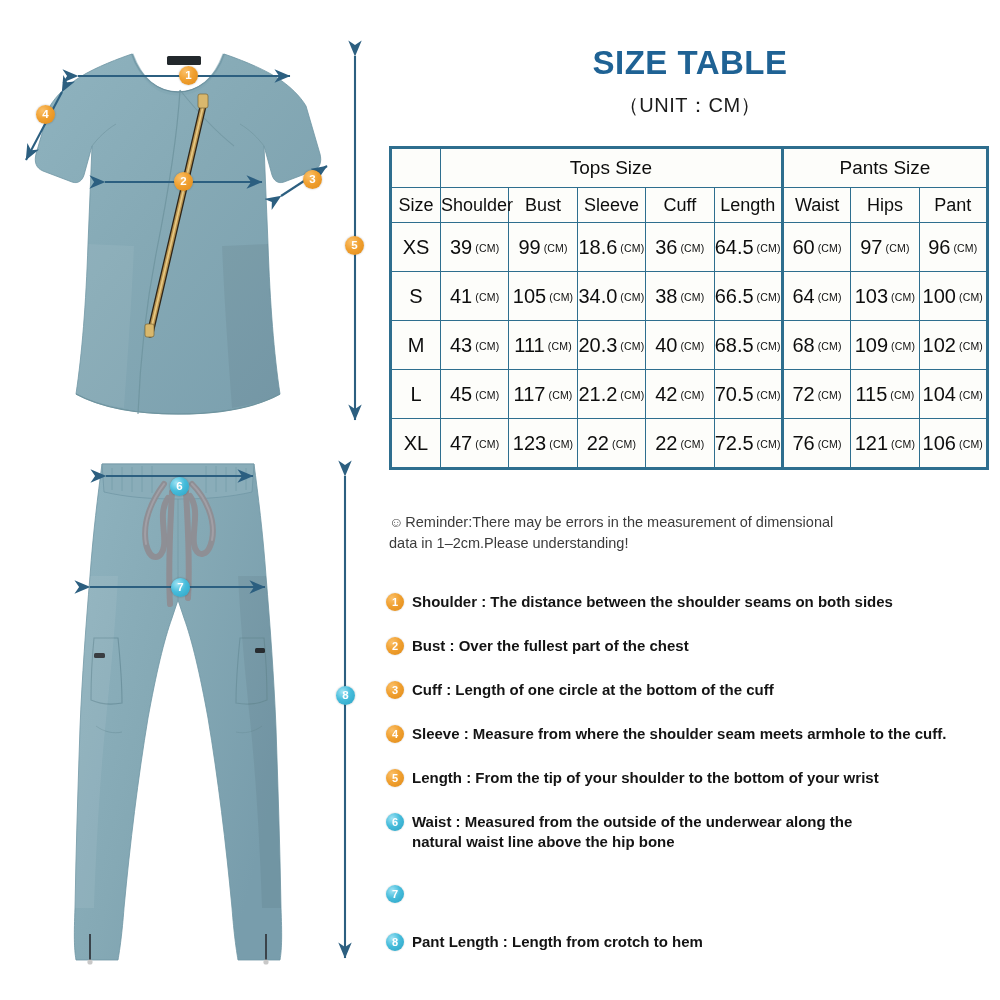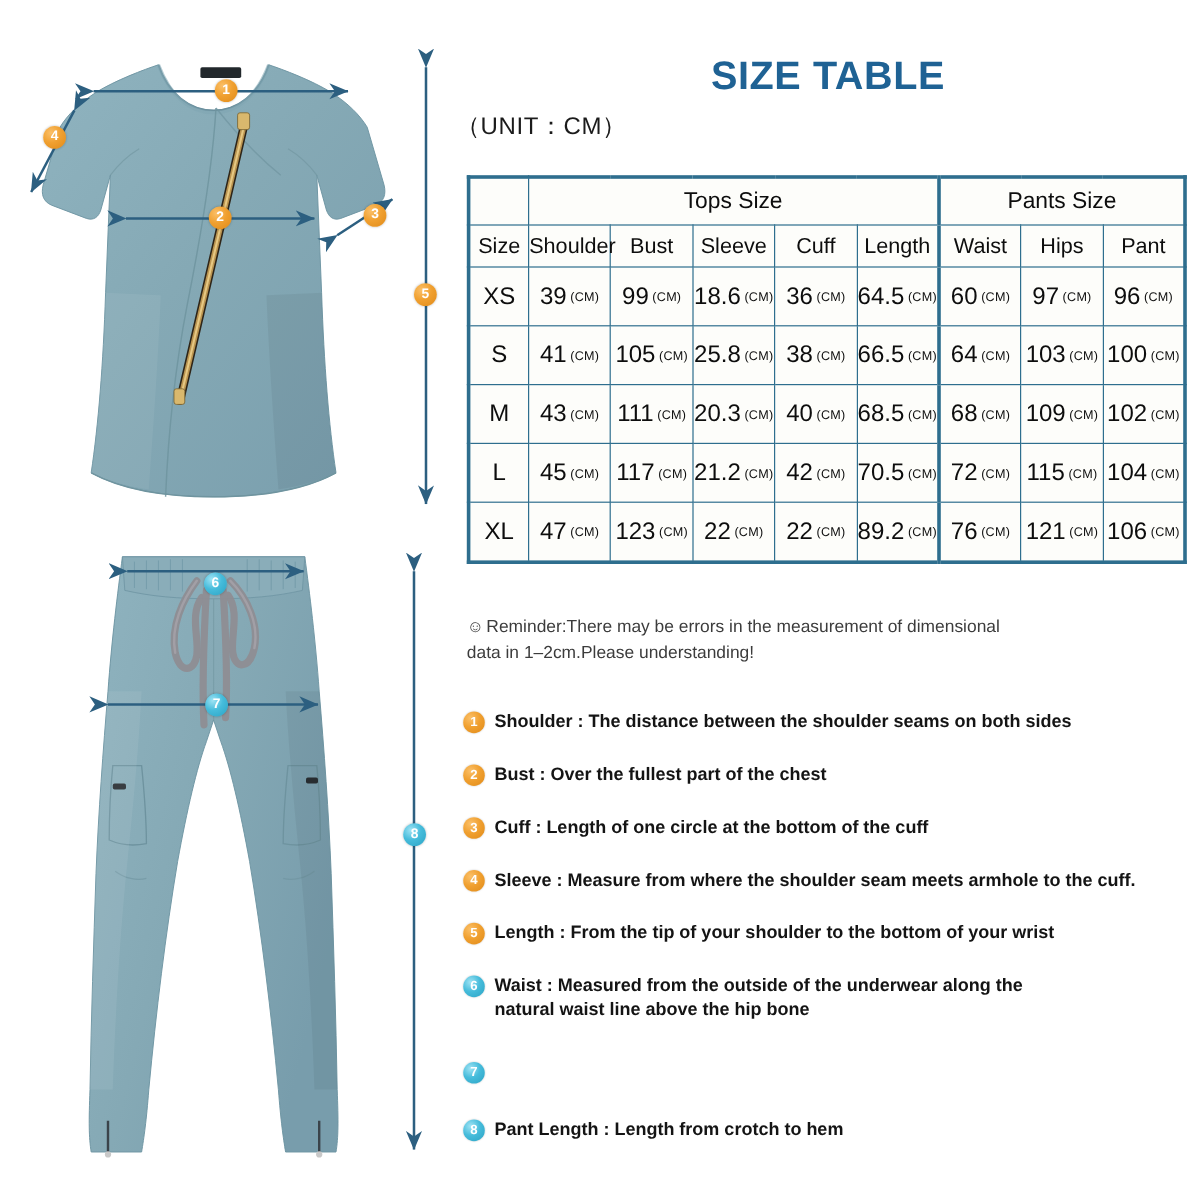--- a/index.html
+++ b/index.html
@@ -40,21 +40,21 @@
   .arrow-layer{position:absolute;left:0;top:0;width:380px;height:1000px;pointer-events:none;z-index:5;}
 
   
   .right-panel{position:absolute;left:380px;top:0;width:620px;height:1000px;}
 
   .title{
     position:absolute;left:0;top:44px;width:620px;text-align:center;
     font-size:33px;font-weight:bold;color:#1f6294;letter-spacing:.5px;
   }
   .subtitle{
-    position:absolute;left:0;top:92px;width:620px;
+    position:absolute;left:0;top:92px;width:620px;text-align:center;
     font-size:20px;color:#1b1b1b;letter-spacing:.5px;
   }
 
   
   .size-table{
     position:absolute;left:9px;top:146px;width:600px;
     border-collapse:collapse;
     table-layout:fixed;
     background:#fdfdfa;
     border:3px solid #2e6e8e;
@@ -295,21 +295,21 @@
             <td><span class="cell-val">36</span><span class="unit">(CM)</span></td>
             <td><span class="cell-val">64.5</span><span class="unit">(CM)</span></td>
             <td class="thick-left"><span class="cell-val">60</span><span class="unit">(CM)</span></td>
             <td><span class="cell-val">97</span><span class="unit">(CM)</span></td>
             <td><span class="cell-val">96</span><span class="unit">(CM)</span></td>
           </tr>
           <tr class="data-row">
             <td><span class="cell-val">S</span></td>
             <td><span class="cell-val">41</span><span class="unit">(CM)</span></td>
             <td><span class="cell-val">105</span><span class="unit">(CM)</span></td>
-            <td><span class="cell-val">25.8</span><span class="unit">(CM)</span></td>
+            <td><span class="cell-val">34.0</span><span class="unit">(CM)</span></td>
             <td><span class="cell-val">38</span><span class="unit">(CM)</span></td>
             <td><span class="cell-val">66.5</span><span class="unit">(CM)</span></td>
             <td class="thick-left"><span class="cell-val">64</span><span class="unit">(CM)</span></td>
             <td><span class="cell-val">103</span><span class="unit">(CM)</span></td>
             <td><span class="cell-val">100</span><span class="unit">(CM)</span></td>
           </tr>
           <tr class="data-row">
             <td><span class="cell-val">M</span></td>
             <td><span class="cell-val">43</span><span class="unit">(CM)</span></td>
             <td><span class="cell-val">111</span><span class="unit">(CM)</span></td>
@@ -330,21 +330,21 @@
             <td class="thick-left"><span class="cell-val">72</span><span class="unit">(CM)</span></td>
             <td><span class="cell-val">115</span><span class="unit">(CM)</span></td>
             <td><span class="cell-val">104</span><span class="unit">(CM)</span></td>
           </tr>
           <tr class="data-row">
             <td><span class="cell-val">XL</span></td>
             <td><span class="cell-val">47</span><span class="unit">(CM)</span></td>
             <td><span class="cell-val">123</span><span class="unit">(CM)</span></td>
             <td><span class="cell-val">22</span><span class="unit">(CM)</span></td>
             <td><span class="cell-val">22</span><span class="unit">(CM)</span></td>
-            <td><span class="cell-val">89.2</span><span class="unit">(CM)</span></td>
+            <td><span class="cell-val">72.5</span><span class="unit">(CM)</span></td>
             <td class="thick-left"><span class="cell-val">76</span><span class="unit">(CM)</span></td>
             <td><span class="cell-val">121</span><span class="unit">(CM)</span></td>
             <td><span class="cell-val">106</span><span class="unit">(CM)</span></td>
           </tr>
         </tbody>
     </table>
 
     <div class="reminder">
       <span class="smiley">☺</span><span>Reminder:There may be errors in the measurement of dimensional</span><br>
       <span>data in 1–2cm.Please understanding!</span>

